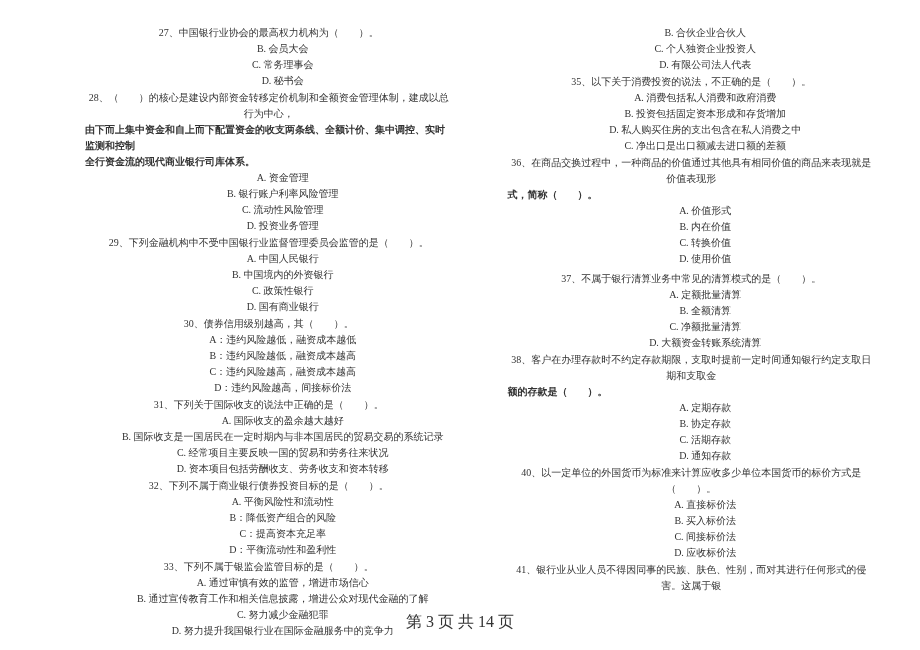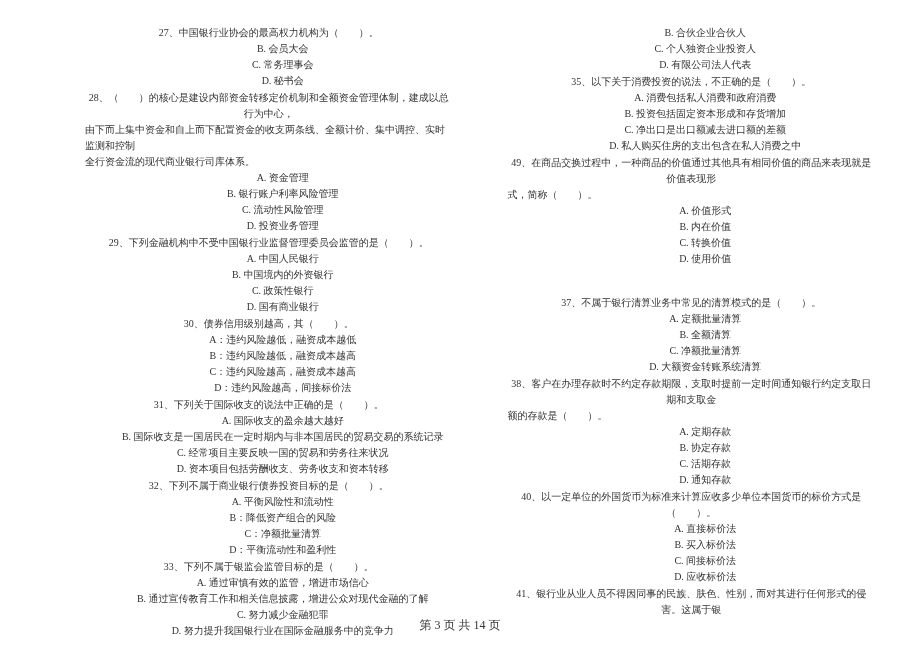--- a/index.html
+++ b/index.html
@@ -17,27 +17,27 @@
       display: flex;
       padding: 25px 45px 30px 85px;
       gap: 55px;
     }
     .col {
       flex: 1;
     }
     .q { margin-bottom: 1px; }
     .q-text { text-indent: 0; text-align: center; }
     .opt { padding-left: 28px; text-align: center; }
-    .cont { text-indent: 0; }
+    .cont { text-indent: 0; font-weight: bold; }
     .footer {
       position: absolute;
       bottom: 15px;
       width: 100%;
       text-align: center;
-      font-size: 12px;
+      font-size: 16px;
     }
   </style>
 </head>
 <body>
 
 <div class="page">
   <div class="col">
     <div class="q">
       <div class="q-text">27、中国银行业协会的最高权力机构为（　　）。</div>
       <div class="opt">B. 会员大会</div>
@@ -71,21 +71,21 @@
       <div class="q-text">31、下列关于国际收支的说法中正确的是（　　）。</div>
       <div class="opt">A. 国际收支的盈余越大越好</div>
       <div class="opt">B. 国际收支是一国居民在一定时期内与非本国居民的贸易交易的系统记录</div>
       <div class="opt">C. 经常项目主要反映一国的贸易和劳务往来状况</div>
       <div class="opt">D. 资本项目包括劳酬收支、劳务收支和资本转移</div>
     </div>
     <div class="q">
       <div class="q-text">32、下列不属于商业银行债券投资目标的是（　　）。</div>
       <div class="opt">A. 平衡风险性和流动性</div>
       <div class="opt">B：降低资产组合的风险</div>
-      <div class="opt">C：净额批量清算</div>
+      <div class="opt">C：提高资本充足率</div>
       <div class="opt">D：平衡流动性和盈利性</div>
     </div>
     <div class="q">
       <div class="q-text">33、下列不属于银监会监管目标的是（　　）。</div>
       <div class="opt">A. 通过审慎有效的监管，增进市场信心</div>
       <div class="opt">B. 通过宣传教育工作和相关信息披露，增进公众对现代金融的了解</div>
       <div class="opt">C. 努力减少金融犯罪</div>
       <div class="opt">D. 努力提升我国银行业在国际金融服务中的竞争力</div>
     </div>
 
@@ -94,32 +94,32 @@
   <div class="col">
     <div class="q">
       <div class="opt">B. 合伙企业合伙人</div>
       <div class="opt">C. 个人独资企业投资人</div>
       <div class="opt">D. 有限公司法人代表</div>
     </div>
     <div class="q">
       <div class="q-text">35、以下关于消费投资的说法，不正确的是（　　）。</div>
       <div class="opt">A. 消费包括私人消费和政府消费</div>
       <div class="opt">B. 投资包括固定资本形成和存货增加</div>
+      <div class="opt">D. 私人购买住房的支出包含在私人消费之中</div>
       <div class="opt">C. 净出口是出口额减去进口额的差额</div>
-      <div class="opt">D. 私人购买住房的支出包含在私人消费之中</div>
     </div>
     <div class="q">
-      <div class="q-text">49、在商品交换过程中，一种商品的价值通过其他具有相同价值的商品来表现就是价值表现形</div>
+      <div class="q-text">36、在商品交换过程中，一种商品的价值通过其他具有相同价值的商品来表现就是价值表现形</div>
       <div class="cont">式，简称（　　）。</div>
       <div class="opt">A. 价值形式</div>
       <div class="opt">B. 内在价值</div>
       <div class="opt">C. 转换价值</div>
       <div class="opt">D. 使用价值</div>
     </div>
-    <div class="q" style="margin-top:28px;">
+    <div class="q" style="margin-top:4px;">
       <div class="q-text">37、不属于银行清算业务中常见的清算模式的是（　　）。</div>
       <div class="opt">A. 定额批量清算</div>
       <div class="opt">B. 全额清算</div>
       <div class="opt">C. 净额批量清算</div>
       <div class="opt">D. 大额资金转账系统清算</div>
     </div>
     <div class="q">
       <div class="q-text">38、客户在办理存款时不约定存款期限，支取时提前一定时间通知银行约定支取日期和支取金</div>
       <div class="cont">额的存款是（　　）。</div>
       <div class="opt">A. 定期存款</div>

